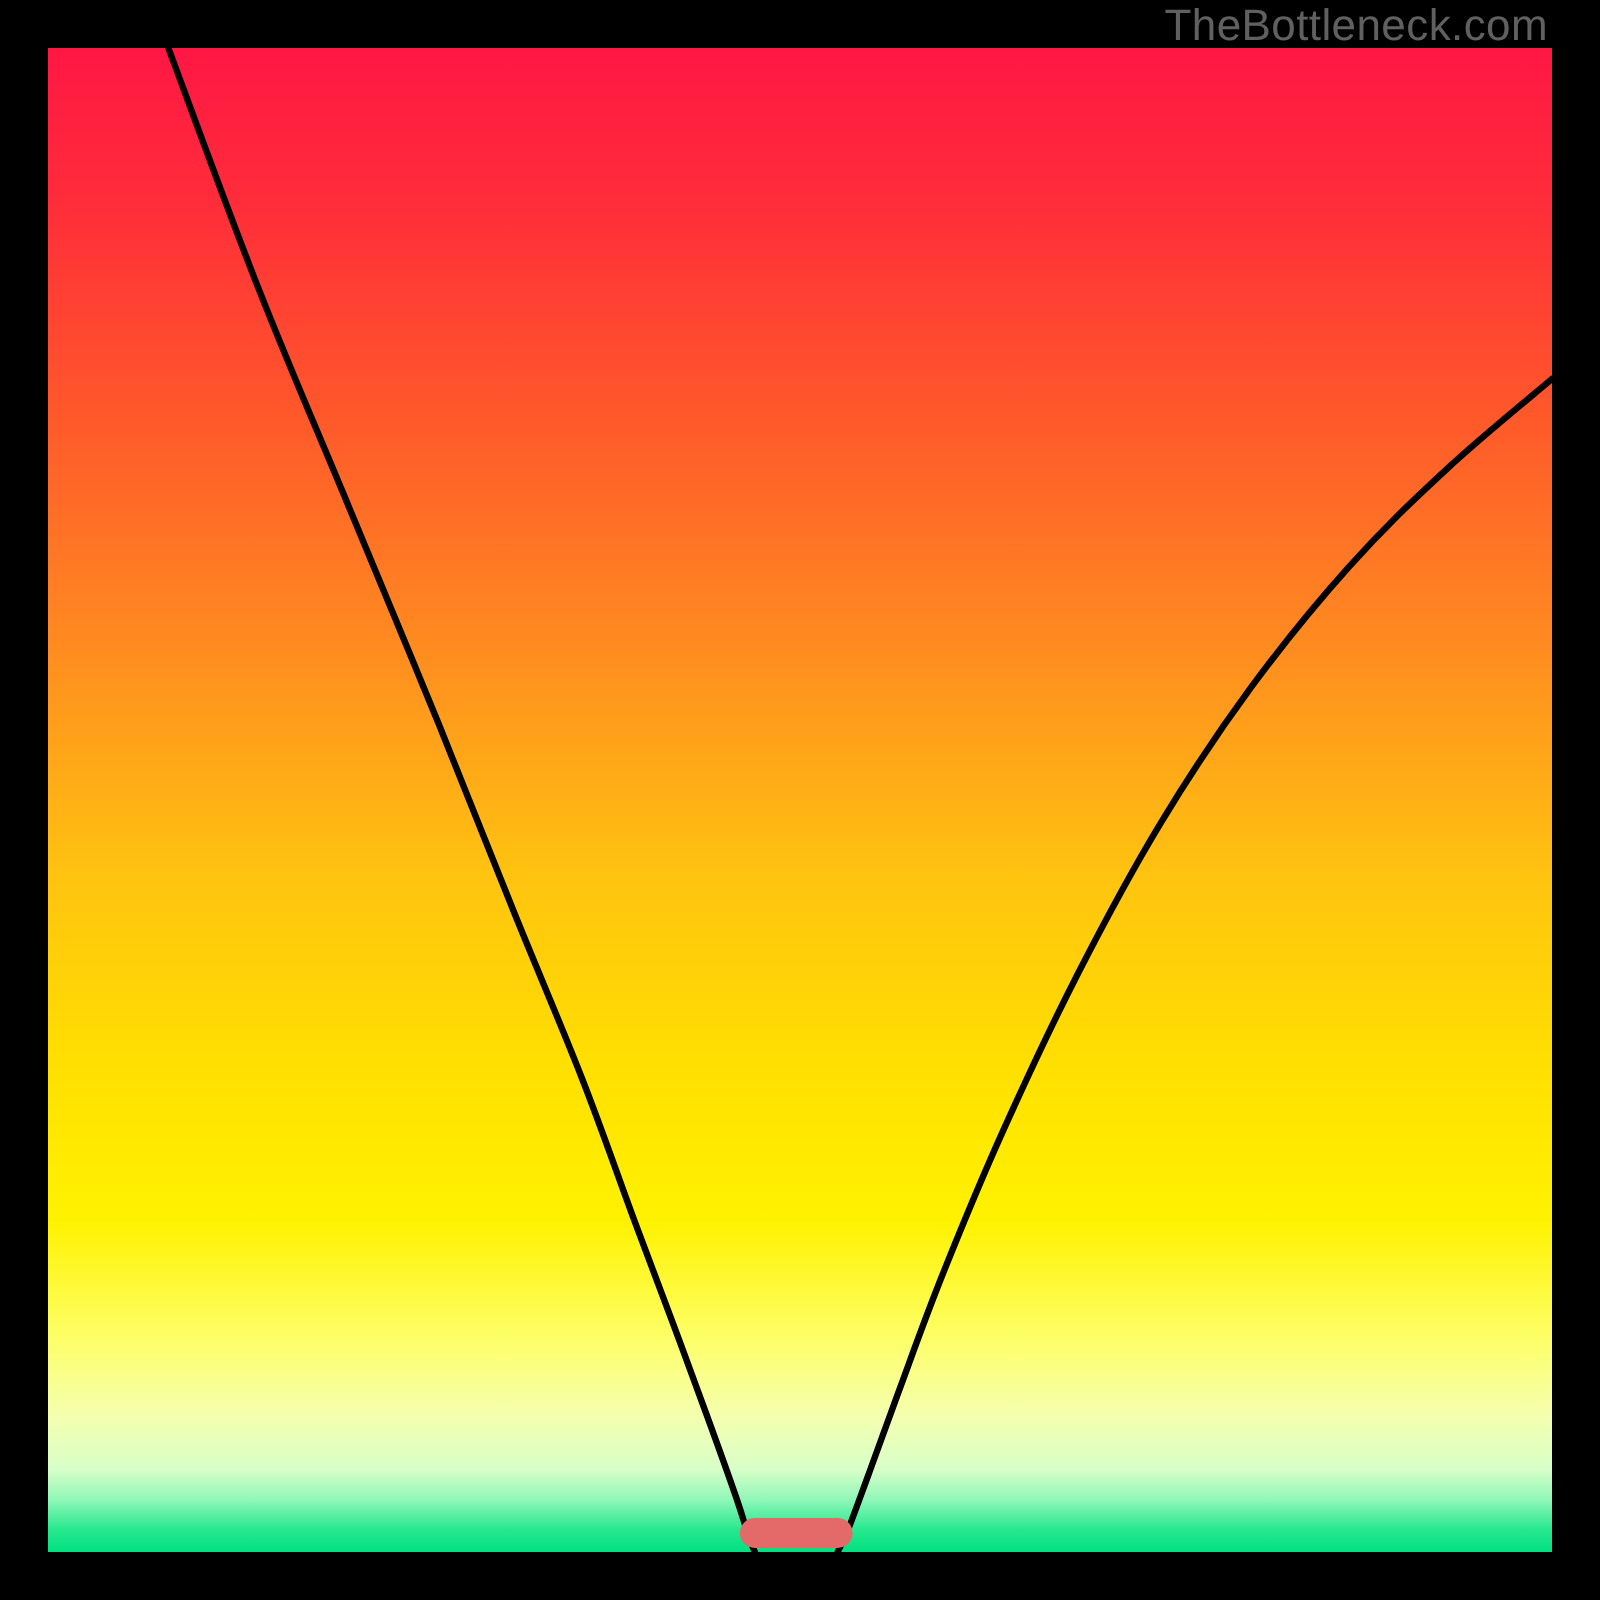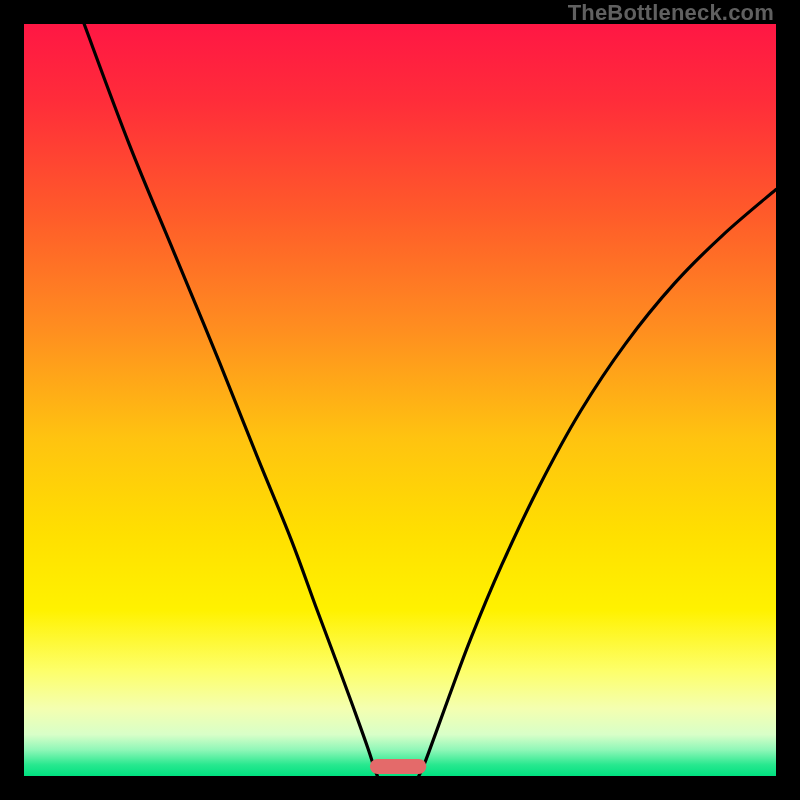--- a/index.html
+++ b/index.html
@@ -26,21 +26,21 @@
     width: 752px;
     height: 752px;
   }
   .watermark {
     position: absolute;
     top: 0px;
     right: 26px;
     color: #606060;
     font-size: 22px;
     letter-spacing: 0.2px;
-    font-weight: 700;
+    font-weight: 400;
   }
   svg { display: block; }
 </style>
 </head>
 <body>
 
 <div class="watermark">TheBottleneck.com</div>
 
 <div class="frame">
   <svg class="plot-area" viewBox="0 0 752 752" width="752" height="752" preserveAspectRatio="none">

